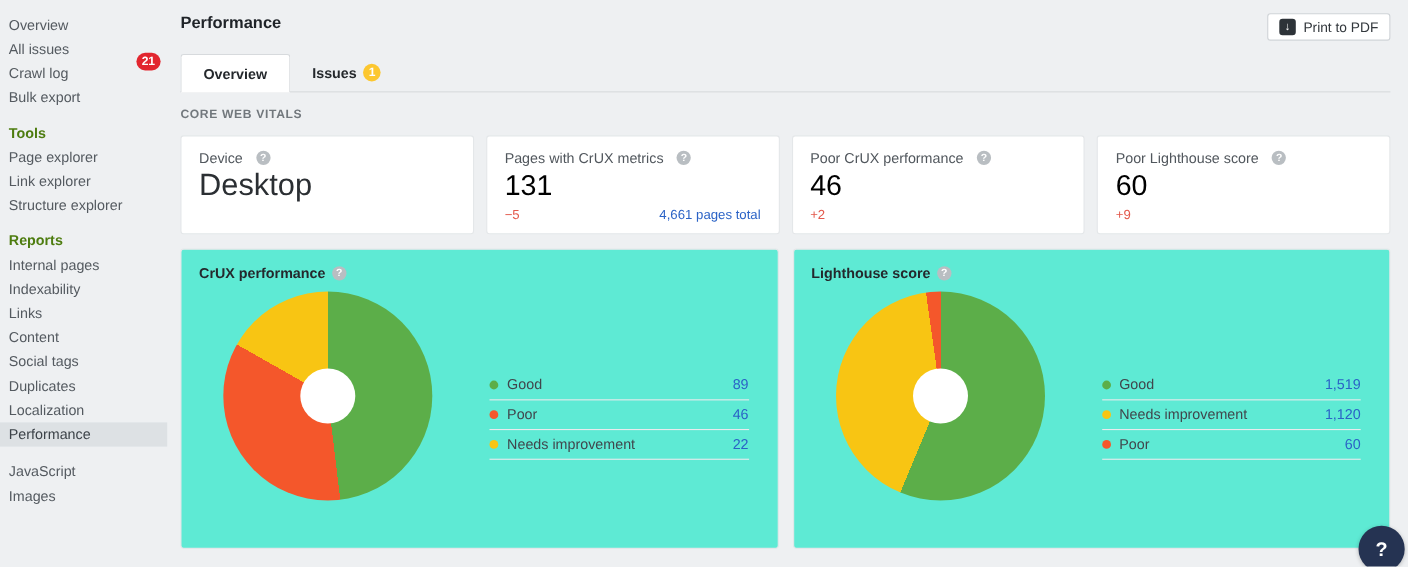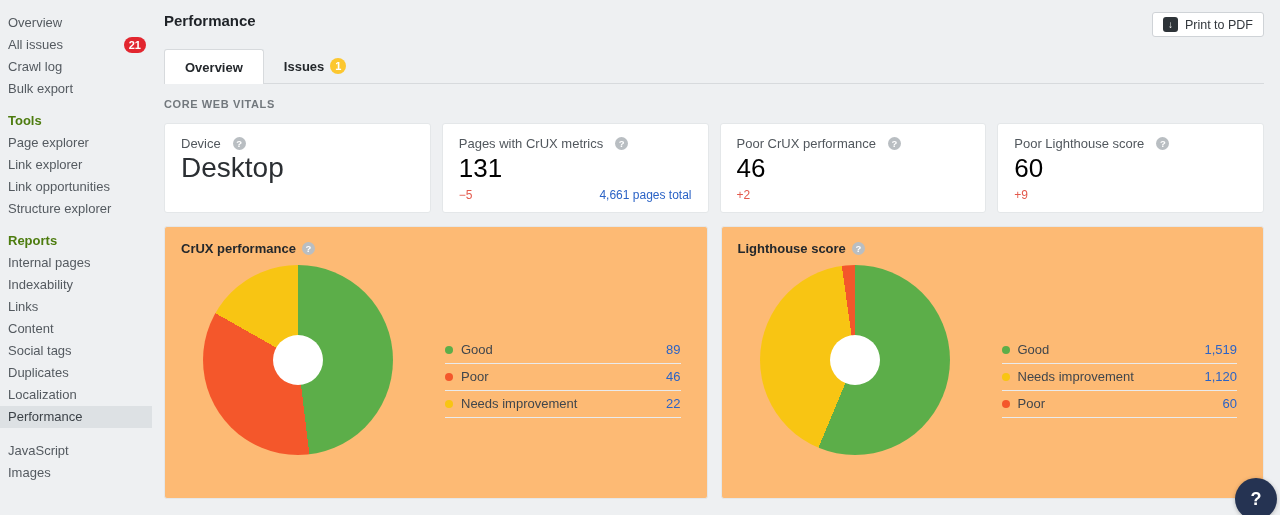--- a/index.html
+++ b/index.html
@@ -14,21 +14,21 @@
   .sidebar { position:absolute; left:0; top:0; width:152px; padding-top:12px; }
   .side-group { margin-bottom:10px; }
   .side-group.last-gap { margin-top:12px; }
   .side-header { font-size:13px; font-weight:bold; color:#4d7c0f; padding:3px 8px; line-height:16px; }
   .side-item {
     font-size:13px; color:#545a60; padding:3px 8px; line-height:16px;
     cursor:pointer; position:relative; display:flex; align-items:center;
   }
   .side-item.selected { background:#dde1e4; color:#3c4248; }
   .side-item .count-badge {
-    position:absolute; right:6px; top:3px;
+    position:absolute; right:6px; top:14px;
     background:#e2262f; color:#fff; font-size:11px; font-weight:bold;
     border-radius:9px; min-width:20px; height:16px; line-height:16px; text-align:center; padding:0 5px;
   }
   
   .main { position:absolute; left:164px; top:0; width:1100px; }
   .main-header { display:flex; justify-content:space-between; align-items:flex-start; padding-top:12px; }
   .page-title { font-size:15px; font-weight:bold; color:#1f2328; }
   .print-btn {
     display:flex; align-items:center; gap:7px;
     background:#fff; border:1px solid #cfd3d7; border-radius:3px;
@@ -67,21 +67,21 @@
     width:13px; height:13px; background:#b9bec2; color:#fff; border-radius:50%;
     font-size:9.5px; line-height:13px; text-align:center; font-weight:bold; cursor:default; flex:0 0 auto;
   }
   .card-value { font-size:26px; color:#000000; margin-top:2px; line-height:30px; }
   .card-value.text { color:#2b2f33; font-size:28px; }
   .card-delta { position:absolute; left:16px; bottom:10px; font-size:12px; color:#e3594c; }
   .card-note { position:absolute; right:16px; bottom:10px; font-size:12px; color:#2b63c6; cursor:pointer; }
   
   .panels { display:flex; gap:13px; margin-top:13px; }
   .panel {
-    background:#fdba74; border:1px solid #e4e7e9; border-radius:3px;
+    background:#5eead4; border:1px solid #e4e7e9; border-radius:3px;
     flex:1; height:273px; padding:14px 16px;
   }
   .panel-title-row { display:flex; align-items:center; gap:6px; font-size:13px; font-weight:bold; color:#24282c; }
   .panel-body { display:flex; align-items:center; margin-top:9px; }
   .donut { width:190px; height:190px; border-radius:50%; margin-left:22px; position:relative; cursor:pointer; flex:0 0 auto; }
   .donut .hole { position:absolute; left:70px; top:70px; width:50px; height:50px; border-radius:50%; background:#fff; }
   .legend { flex:1; margin-left:52px; margin-right:10px; margin-top:34px; }
   .legend-row {
     display:flex; align-items:center; height:27px;
     border-bottom:1px solid #e9ebed; cursor:pointer;
@@ -119,23 +119,20 @@
     </div>
     <div class="side-group">
     <div class="side-header">Tools</div>
   <div class="side-item">
     <span class="side-item-label">Page explorer</span>
   </div>
       <div class="side-item">
     <span class="side-item-label">Link explorer</span>
   </div>
       <div class="side-item">
-    <span class="side-item-label">Link opportunities</span>
-  </div>
-      <div class="side-item">
     <span class="side-item-label">Structure explorer</span>
   </div>
     </div>
     <div class="side-group">
     <div class="side-header">Reports</div>
   <div class="side-item">
     <span class="side-item-label">Internal pages</span>
   </div>
       <div class="side-item">
     <span class="side-item-label">Indexability</span>

